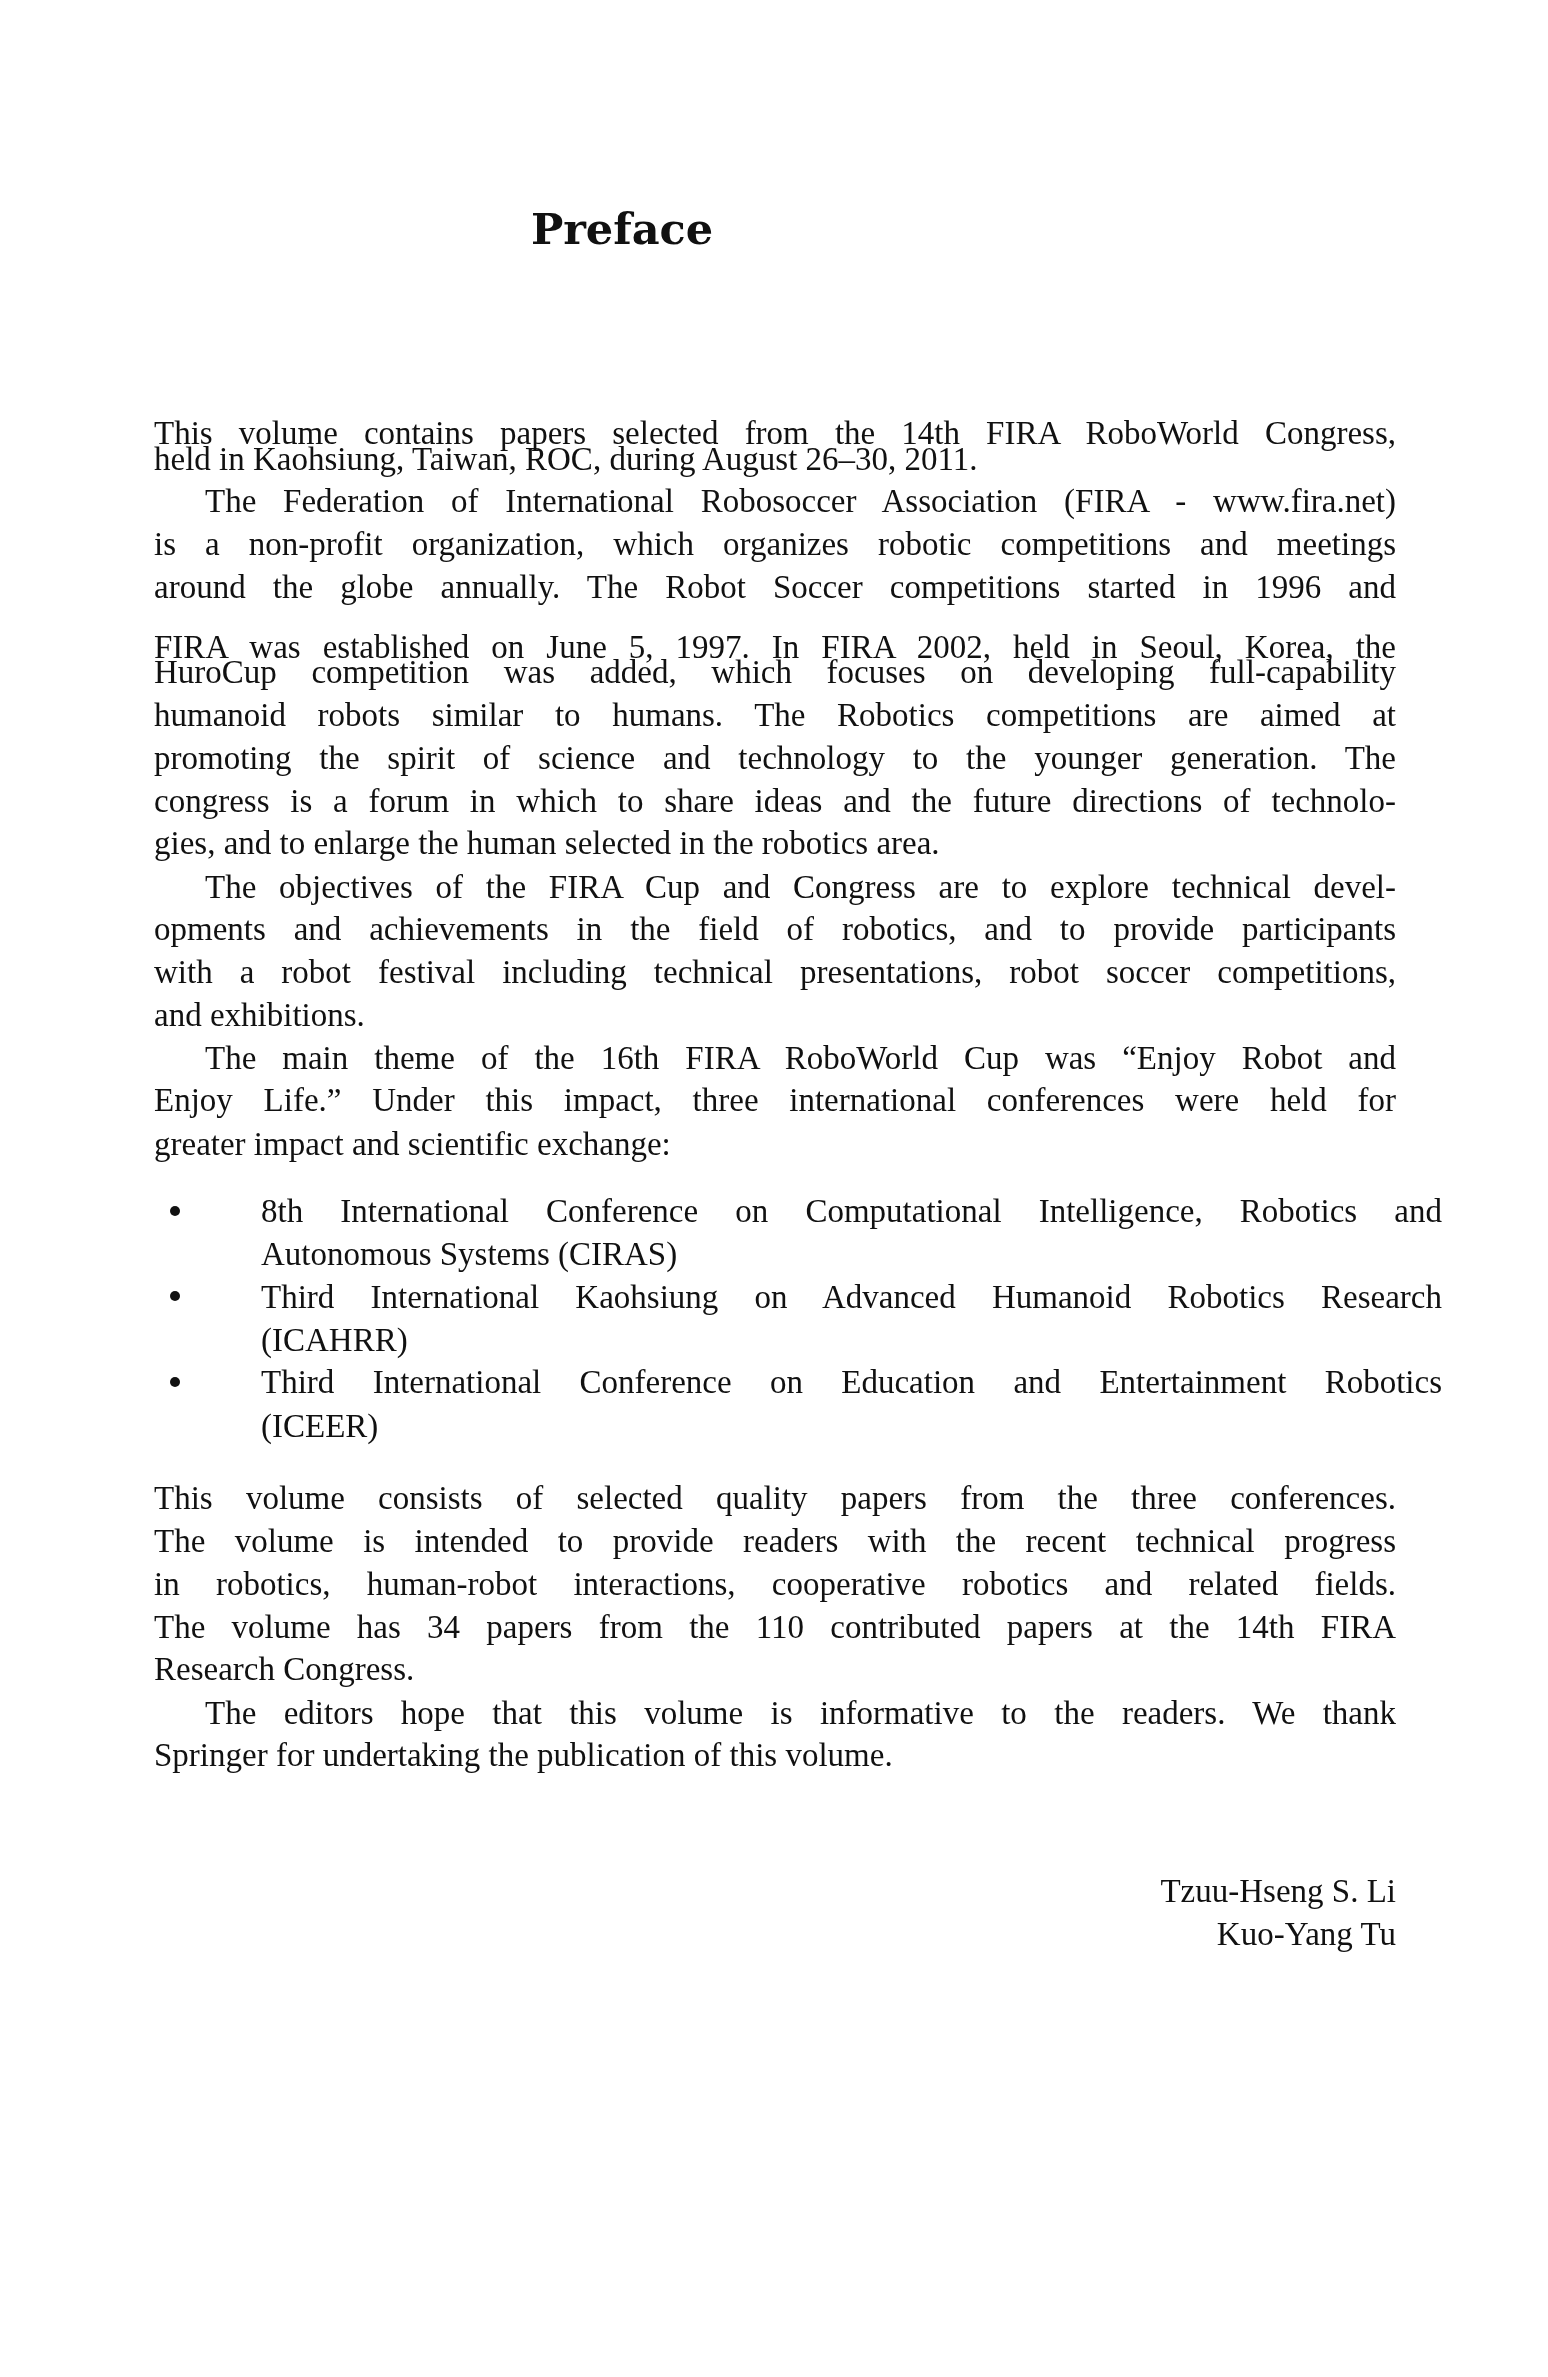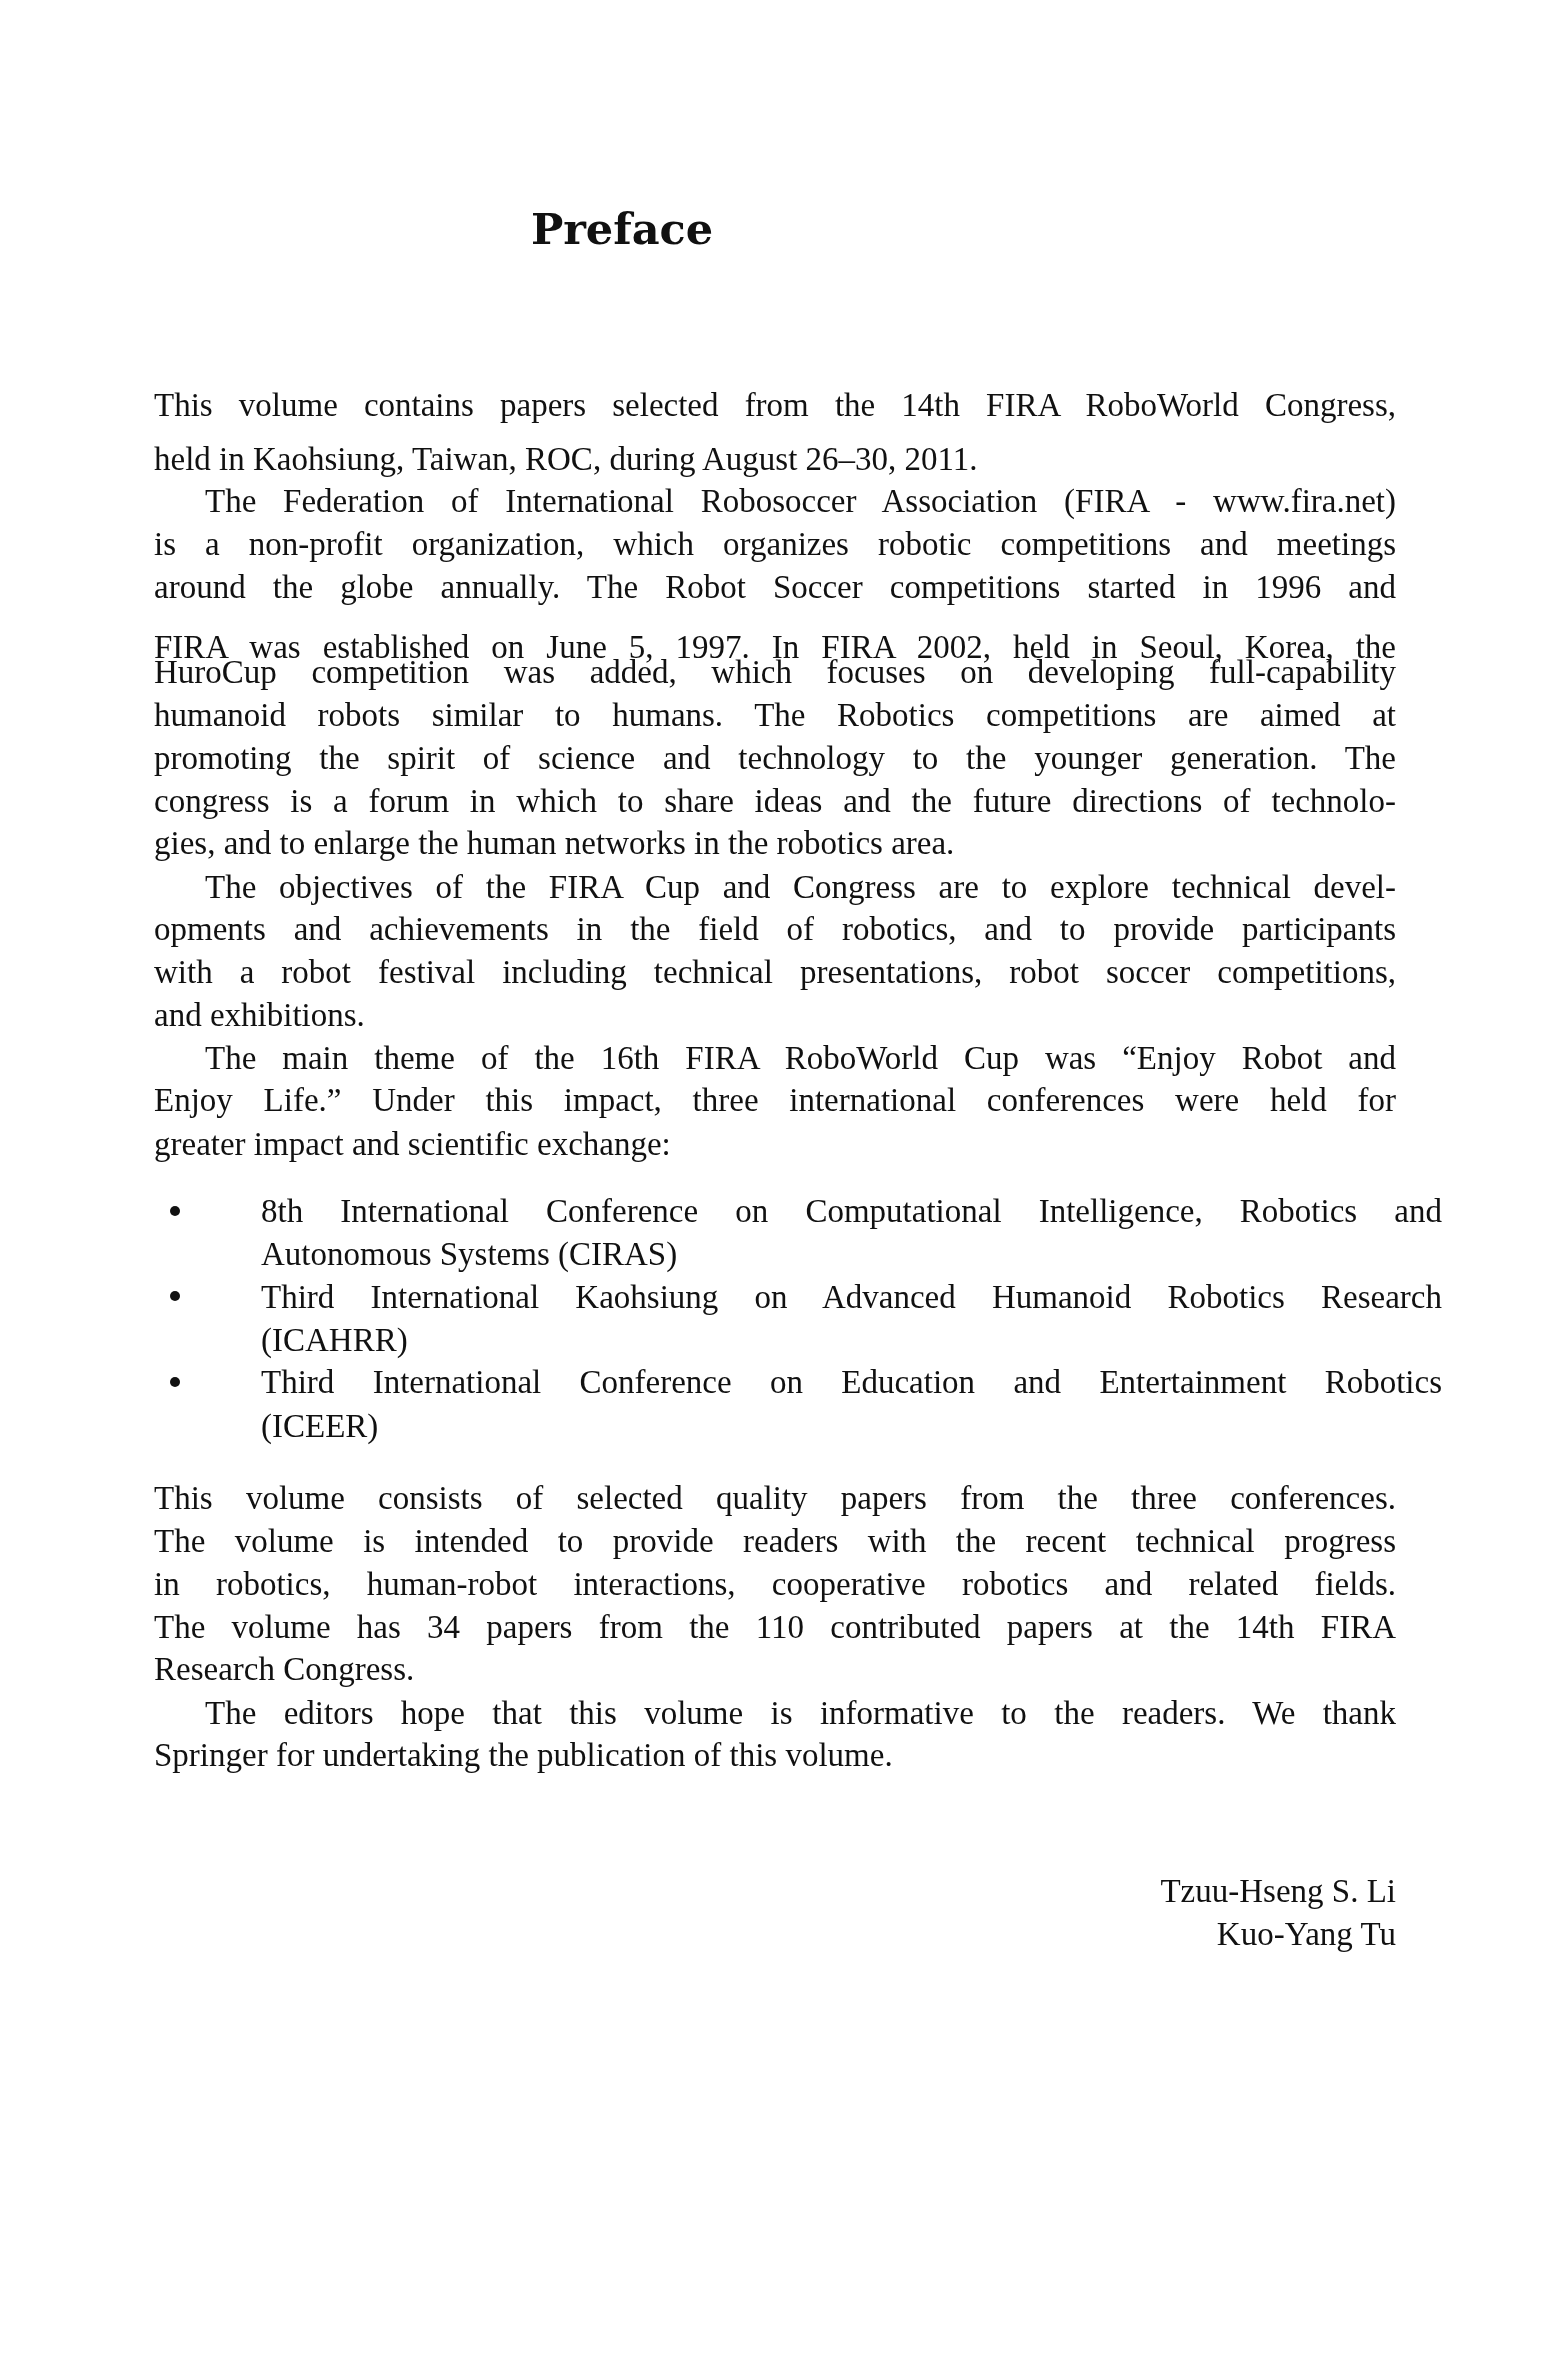--- a/index.html
+++ b/index.html
@@ -18,34 +18,34 @@
          font-size: 33px; line-height: 43px; text-align: center; white-space: nowrap; }
 </style>
 </head>
 <body>
 
 <h1 class="title">Preface</h1>
 
 <section>
 
   <div>
-    <div class="line just" style="top:384px">This volume contains papers selected from the 14th FIRA RoboWorld Congress,</div>
+    <div class="line just" style="top:412px">This volume contains papers selected from the 14th FIRA RoboWorld Congress,</div>
     <div class="line" style="top:438px">held in Kaohsiung, Taiwan, ROC, during August 26–30, 2011.</div>
   </div>
 
   <div>
     <div class="line just indent" style="top:480px">The Federation of International Robosoccer Association (FIRA - www.fira.net)</div>
     <div class="line just" style="top:523px">is a non-profit organization, which organizes robotic competitions and meetings</div>
     <div class="line just" style="top:566px">around the globe annually. The Robot Soccer competitions started in 1996 and</div>
     <div class="line just" style="top:626px">FIRA was established on June 5, 1997. In FIRA 2002, held in Seoul, Korea, the</div>
     <div class="line just" style="top:651px">HuroCup competition was added, which focuses on developing full-capability</div>
     <div class="line just" style="top:694px">humanoid robots similar to humans. The Robotics competitions are aimed at</div>
     <div class="line just" style="top:737px">promoting the spirit of science and technology to the younger generation. The</div>
     <div class="line just" style="top:780px">congress is a forum in which to share ideas and the future directions of technolo-</div>
-    <div class="line" style="top:822px">gies, and to enlarge the human networks in the robotics area.</div>
+    <div class="line" style="top:822px">gies, and to enlarge the human selected in the robotics area.</div>
   </div>
 
   <div>
     <div class="line just indent" style="top:866px">The objectives of the FIRA Cup and Congress are to explore technical devel-</div>
     <div class="line just" style="top:908px">opments and achievements in the field of robotics, and to provide participants</div>
     <div class="line just" style="top:951px">with a robot festival including technical presentations, robot soccer competitions,</div>
     <div class="line" style="top:994px">and exhibitions.</div>
   </div>
 
   <div>

